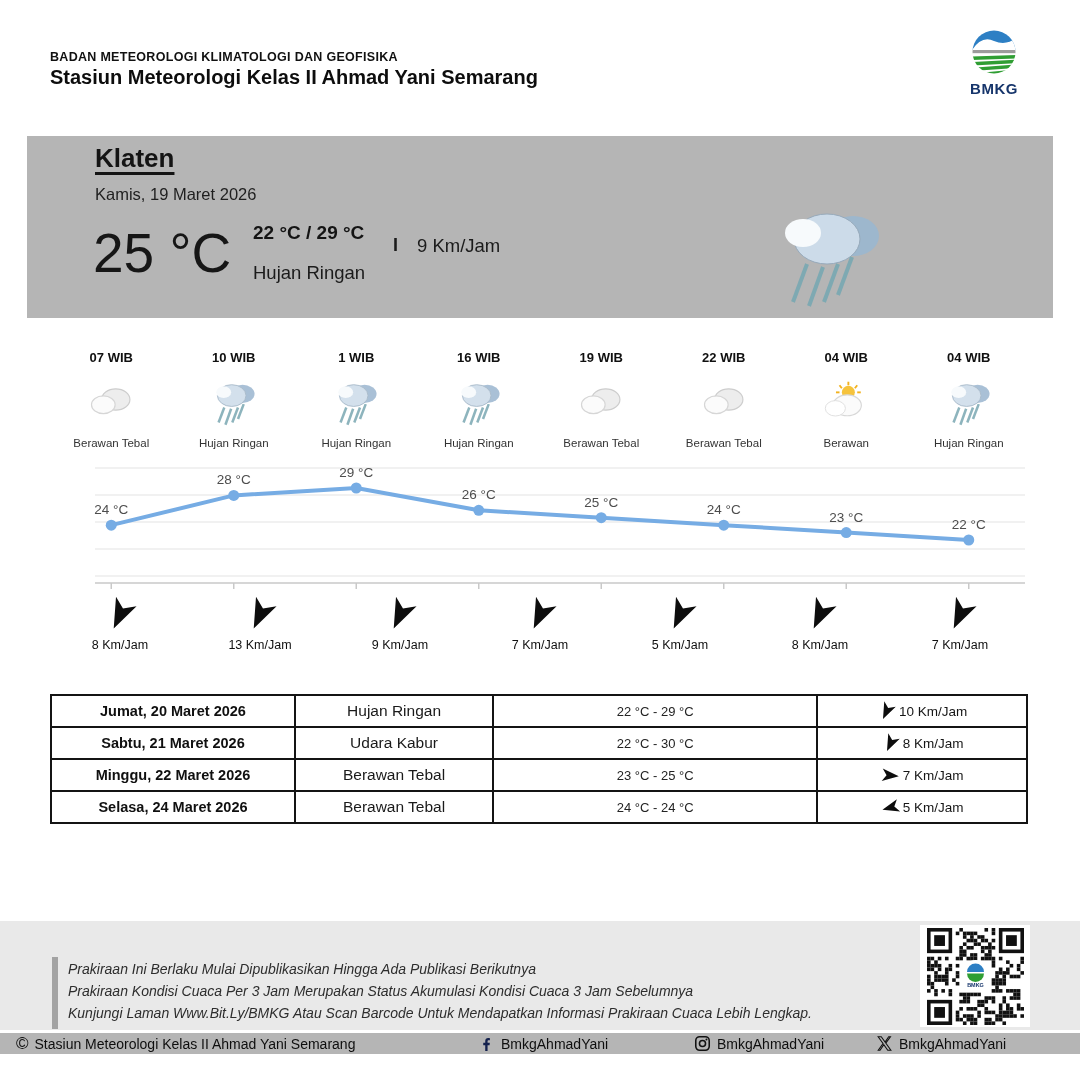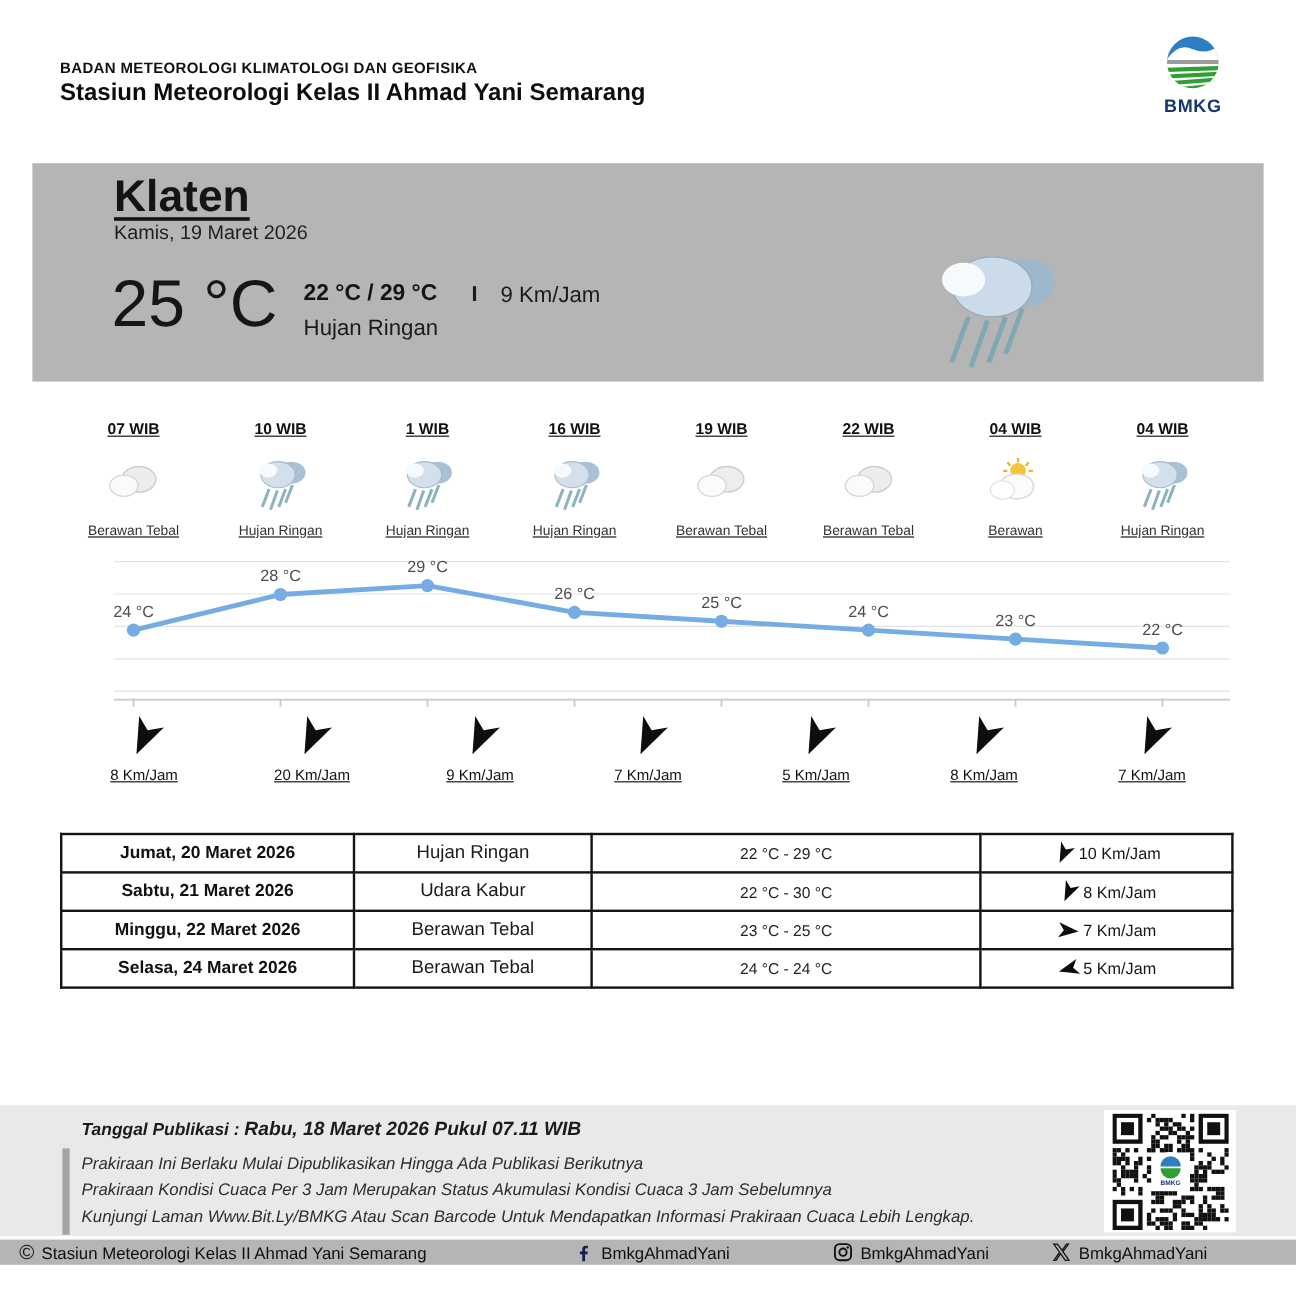--- a/index.html
+++ b/index.html
@@ -8,33 +8,33 @@
 
   
   .header-agency { position:absolute; left:50px; top:50px; font-size:12.5px; font-weight:600; letter-spacing:.3px; color:#111; }
   .header-station { position:absolute; left:50px; top:66px; font-size:20px; font-weight:700; color:#0d0d0d; }
   .logo-block { position:absolute; left:956px; top:28px; width:76px; text-align:center; }
   .logo-block svg { width:48px; height:48px; display:block; margin:0 auto; }
   .logo-text { margin-top:4px; font-size:15px; font-weight:800; color:#16356b; letter-spacing:.5px; }
 
   
   .banner { position:absolute; left:27px; top:136px; width:1026px; height:182px; background:#b5b5b5; }
-  .banner-city { position:absolute; left:68px; top:7px; font-size:37px; font-weight:700; color:#141414;
+  .banner-city { position:absolute; left:68px; top:7px; font-size:26px; font-weight:700; color:#141414;
                  text-decoration:underline; text-underline-offset:5px; text-decoration-thickness:2.5px; }
   .banner-date { position:absolute; left:68px; top:49px; font-size:16.5px; color:#1f1f1f; }
   .banner-temp { position:absolute; left:66px; top:85px; font-size:55px; font-weight:500; color:#161616; }
-  .banner-range { position:absolute; left:226px; top:98px; font-size:19px; font-weight:700; color:#141414; }
+  .banner-range { position:absolute; left:226px; top:86px; font-size:19px; font-weight:700; color:#141414; }
   .banner-cond { position:absolute; left:226px; top:126px; font-size:18.5px; color:#1b1b1b; }
   .banner-sep { position:absolute; left:366px; top:99px; font-size:18px; font-weight:700; color:#1b1b1b; }
   .banner-wind { position:absolute; left:390px; top:99px; font-size:18.5px; color:#1b1b1b; }
   .banner-icon { position:absolute; left:738px; top:70px; width:130px; height:102px; }
   .banner-icon svg { width:100%; height:100%; }
 
   
-  .hourly-row, .wind-row { position:absolute; left:50px; width:980px; display:flex;text-decoration:underline; }
+  .hourly-row, .wind-row { position:absolute; left:50px; width:980px; display:flex; }
   .hourly-row { top:350px; }
   .hour-col { flex:1; text-align:center; }
   .hour-time { font-size:13px; font-weight:700; color:#101010; }
   .hour-icon { margin-top:14px; height:52px; }
   .hour-icon svg { width:52px; height:48px; }
   .hour-label { margin-top:6px; font-size:11.5px; color:#333; }
 
   
   .chart-wrap { position:absolute; left:50px; top:460px; width:980px; height:138px; }
 
@@ -267,21 +267,21 @@
       <div class="wind-col">
         <div class="wind-arrow"><svg viewBox="0 0 24 24" style="transform:rotate(205deg)">
             <path d="M12 1.5 L20 22.5 L12 17 L4 22.5 Z" fill="#0d0d0d"></path>
           </svg></div>
      <div class="wind-label">8 Km/Jam</div>
       </div>
       <div class="wind-col">
         <div class="wind-arrow"><svg viewBox="0 0 24 24" style="transform:rotate(205deg)">
             <path d="M12 1.5 L20 22.5 L12 17 L4 22.5 Z" fill="#0d0d0d"></path>
           </svg></div>
-     <div class="wind-label">20 Km/Jam</div>
+     <div class="wind-label">13 Km/Jam</div>
       </div>
       <div class="wind-col">
         <div class="wind-arrow"><svg viewBox="0 0 24 24" style="transform:rotate(205deg)">
             <path d="M12 1.5 L20 22.5 L12 17 L4 22.5 Z" fill="#0d0d0d"></path>
           </svg></div>
      <div class="wind-label">9 Km/Jam</div>
       </div>
       <div class="wind-col">
         <div class="wind-arrow"><svg viewBox="0 0 24 24" style="transform:rotate(205deg)">
             <path d="M12 1.5 L20 22.5 L12 17 L4 22.5 Z" fill="#0d0d0d"></path>
@@ -347,24 +347,20 @@
      <td class="td-wind">
        <span class="arrow-wrap"><svg viewBox="0 0 24 24" style="transform:rotate(255deg)">
                 <path d="M12 1.5 L20 22.5 L12 17 L4 22.5 Z" fill="#0d0d0d"></path>
               </svg></span><span>5 Km/Jam</span>
      </td>
         </tr>
       </tbody>
   </table>
 
   <div class="footer-box">
-    <div class="footer-pub">
-      <span class="pub-label">Tanggal Publikasi :</span>
-      <span class="pub-value">Rabu, 18 Maret 2026 Pukul 07.11 WIB</span>
-    </div>
     <div class="footer-bar"></div>
     <div class="footer-notes">
       <div>Prakiraan Ini Berlaku Mulai Dipublikasikan Hingga Ada Publikasi Berikutnya</div>
       <div>Prakiraan Kondisi Cuaca Per 3 Jam Merupakan Status Akumulasi Kondisi Cuaca 3 Jam Sebelumnya</div>
       <div>Kunjungi Laman Www.Bit.Ly/BMKG Atau Scan Barcode Untuk Mendapatkan Informasi Prakiraan Cuaca Lebih Lengkap.</div>
     </div>
   </div>
   <div class="qr-box">
     <svg id="qr-grid" viewBox="0 0 97.2 97.2">
         <rect x="32.4" y="0" width="3.6" height="3.6" fill="#111"></rect>

